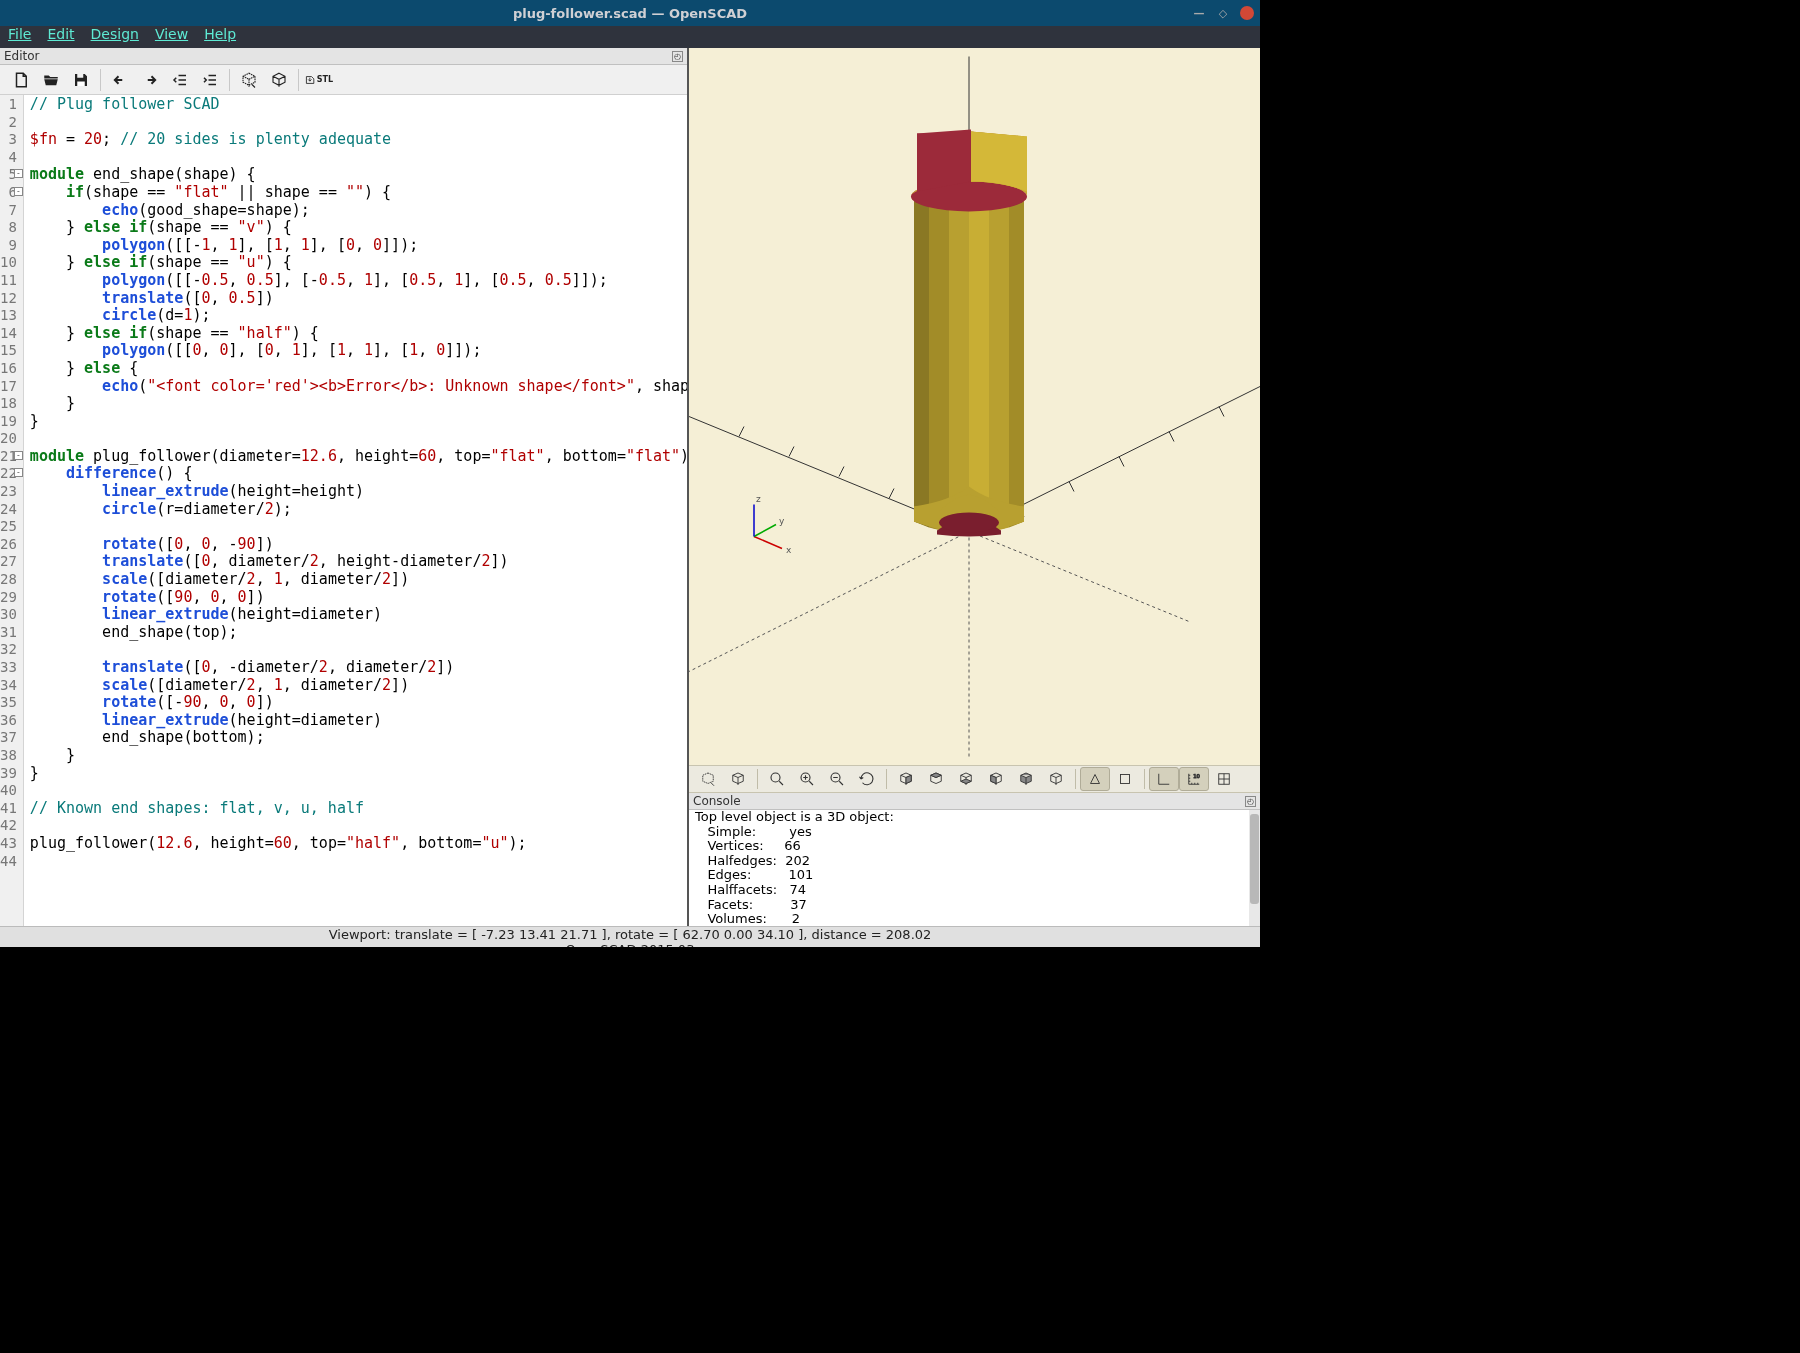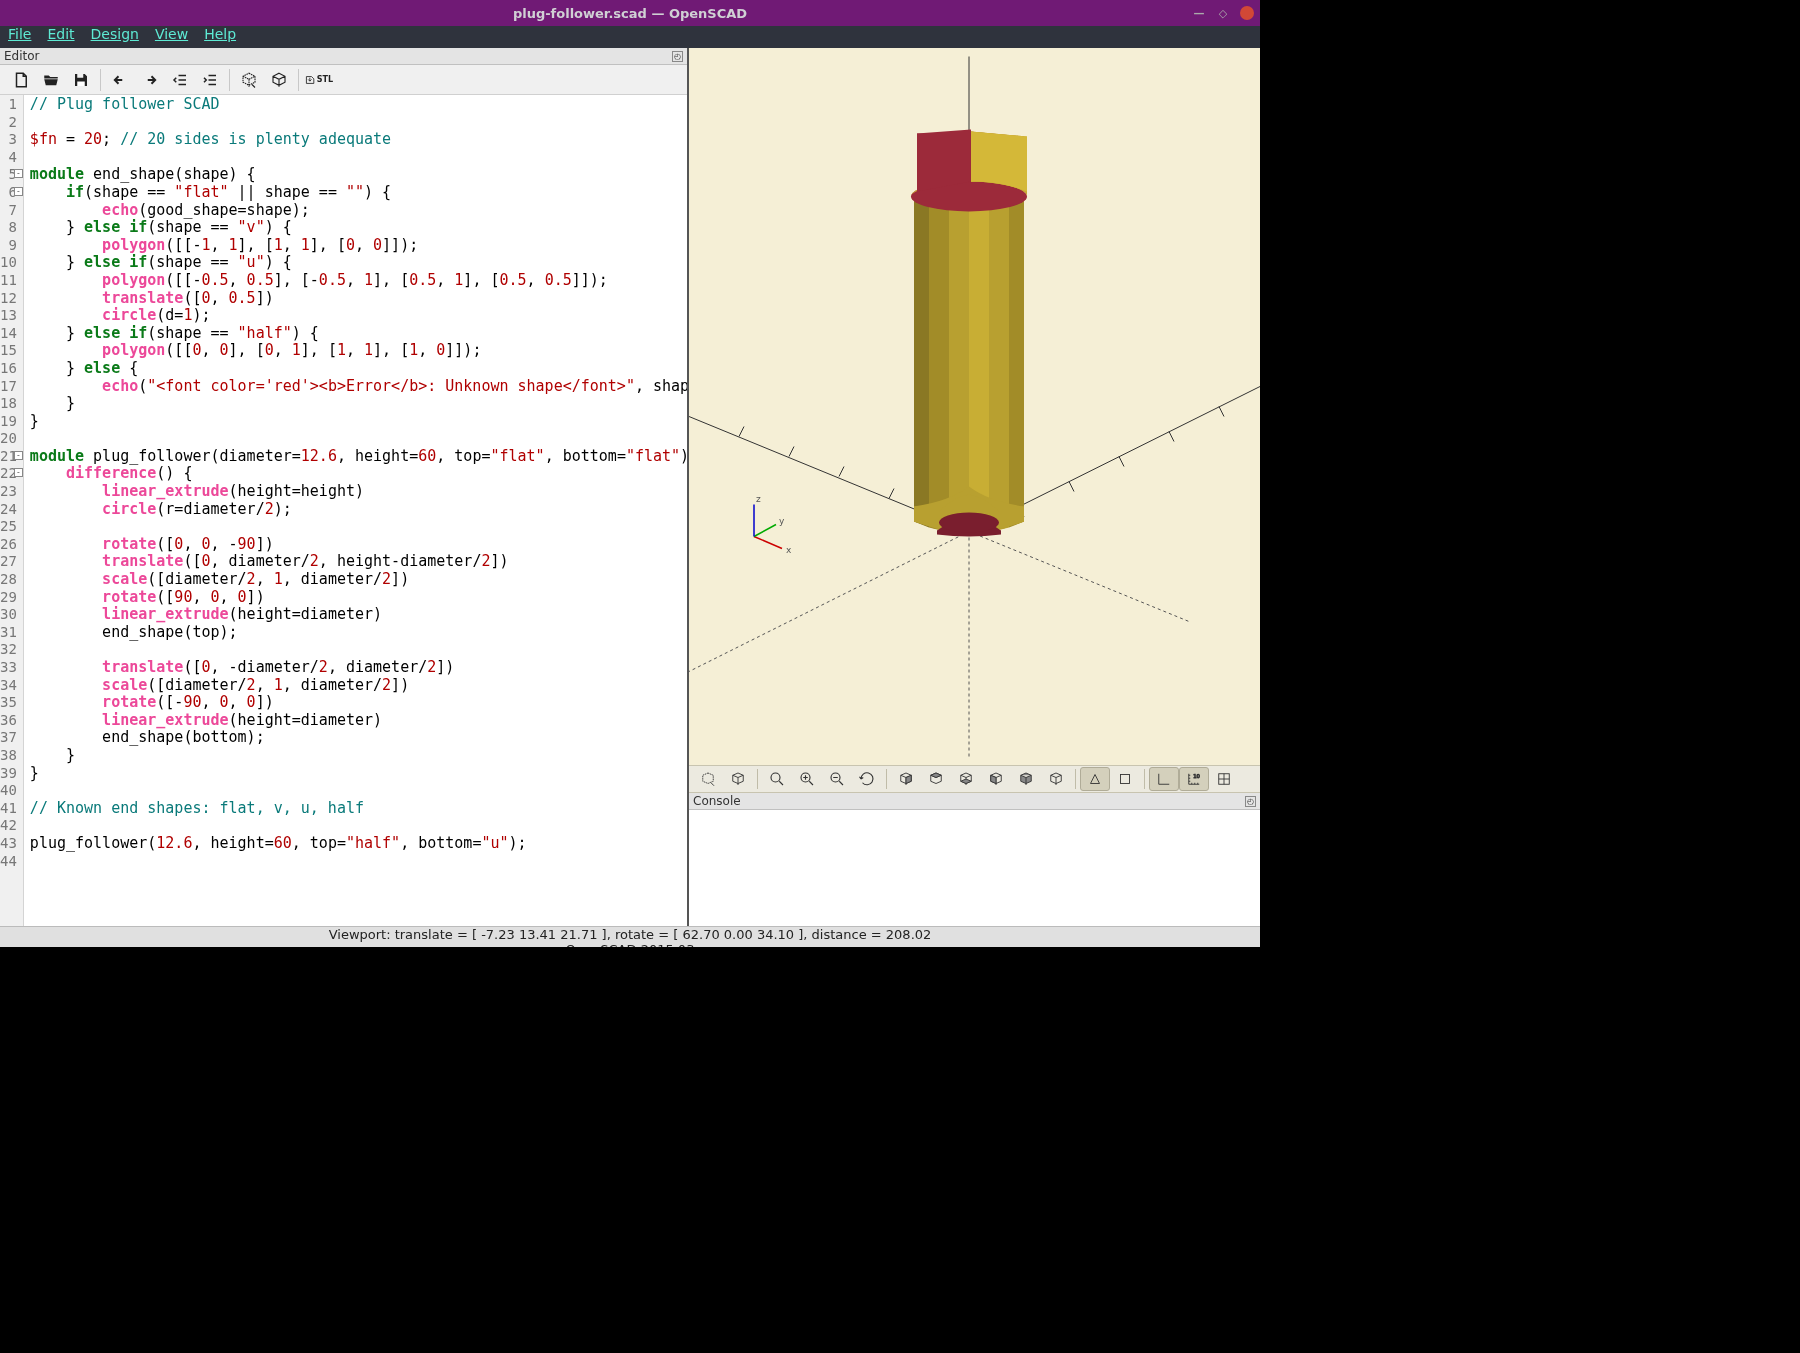--- a/index.html
+++ b/index.html
@@ -6,21 +6,21 @@
 body {
   font-family: "DejaVu Sans", "Liberation Sans", Arial, sans-serif;
   font-size: 13px;
   background: #000;
   width: 1260px;
   height: 947px;
   overflow: hidden;
 }
 .titlebar {
   height: 26px;
-  background: #701a75;
+  background: #0c4a6e;
   color: #d0d0d4;
   display: flex;
   align-items: center;
   justify-content: center;
   position: relative;
   font-weight: bold;
 }
 .titlebar .controls {
   position: absolute;
   right: 6px;
@@ -105,21 +105,21 @@
   flex:1;
   padding: 1px 0 0 6px;
   white-space: pre;
   color: #000;
 }
 .code .line { height: 17.6px; }
 .c-comment { color: #0a7a7a; }
 .c-sysvar { color: #b00000; font-weight: normal;}
 .c-num { color: #b00000; }
 .c-kw { color: #0a7a18; font-weight: bold;}
-.c-builtin { color: #ec4899; font-weight:bold;}
+.c-builtin { color: #1d4ed8; font-weight:bold;}
 .c-str { color: #b00000; }
 
 .right {
   flex:1;
   display:flex;
   flex-direction:column;
 }
 .viewport {
   flex:1;
   background: #f5efd6;
@@ -479,20 +479,33 @@
             <path d="M12 5v14M5 12h14"></path>
           </svg>
         </div>
     </div>
 
     <div class="console-panel">
       <div class="panel-title">
         <span>Console</span>
         <span class="pclose">◴</span>
       </div>
+      <div class="console-body" id="console-body">
+        <div class="row">Top level object is a 3D object:</div>
+          <div class="row">   Simple:        yes</div>
+          <div class="row">   Vertices:     66</div>
+          <div class="row">   Halfedges:  202</div>
+          <div class="row">   Edges:         101</div>
+          <div class="row">   Halffacets:   74</div>
+          <div class="row">   Facets:         37</div>
+          <div class="row">   Volumes:      2</div>
+          <div class="console-scroll">
+            <div class="thumb"></div>
+          </div>
+      </div>
     </div>
   </div>
 </div>
 
 <div class="statusbar">
   <span>Viewport: translate = [ -7.23 13.41 21.71 ], rotate = [ 62.70 0.00 34.10 ], distance = 208.02</span>
   <span>OpenSCAD 2015.03</span>
 </div>
 
 </body></html>

